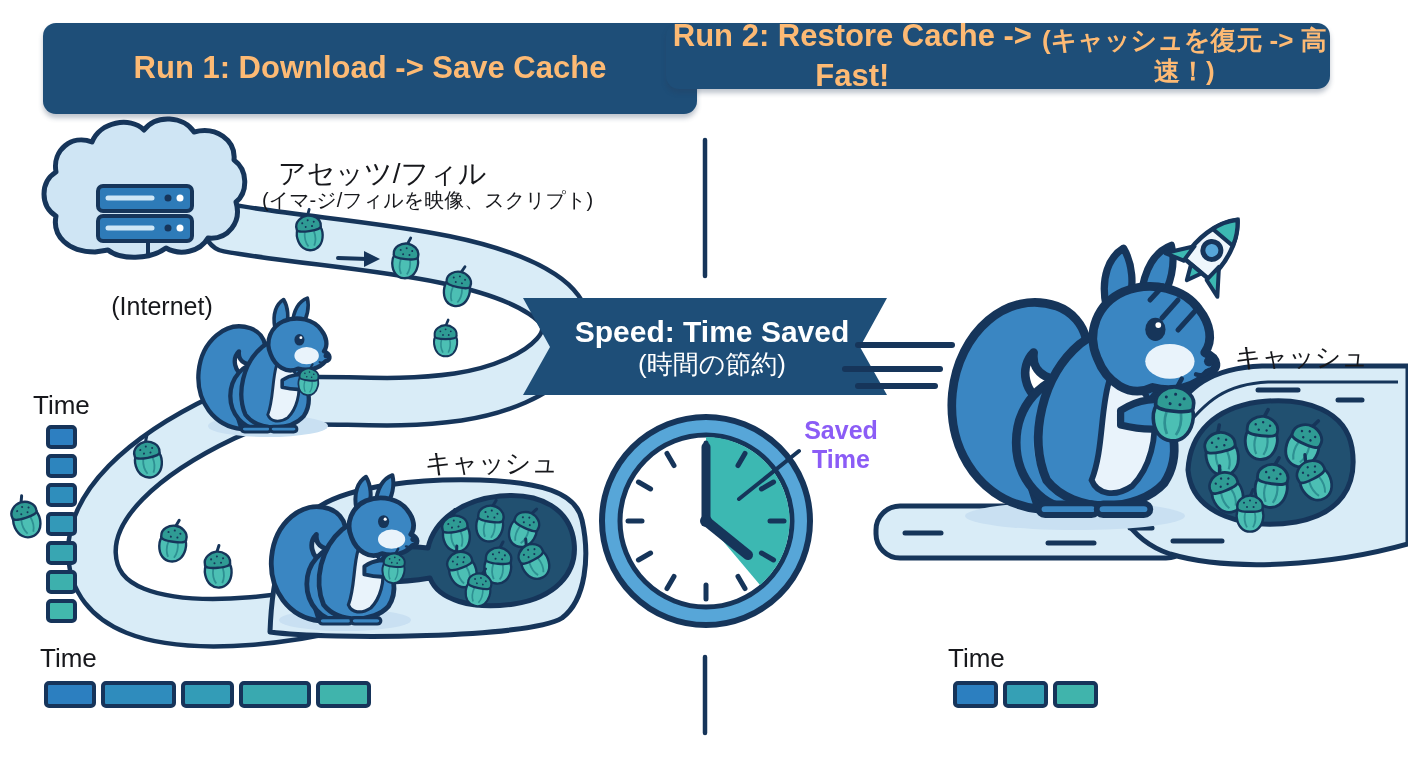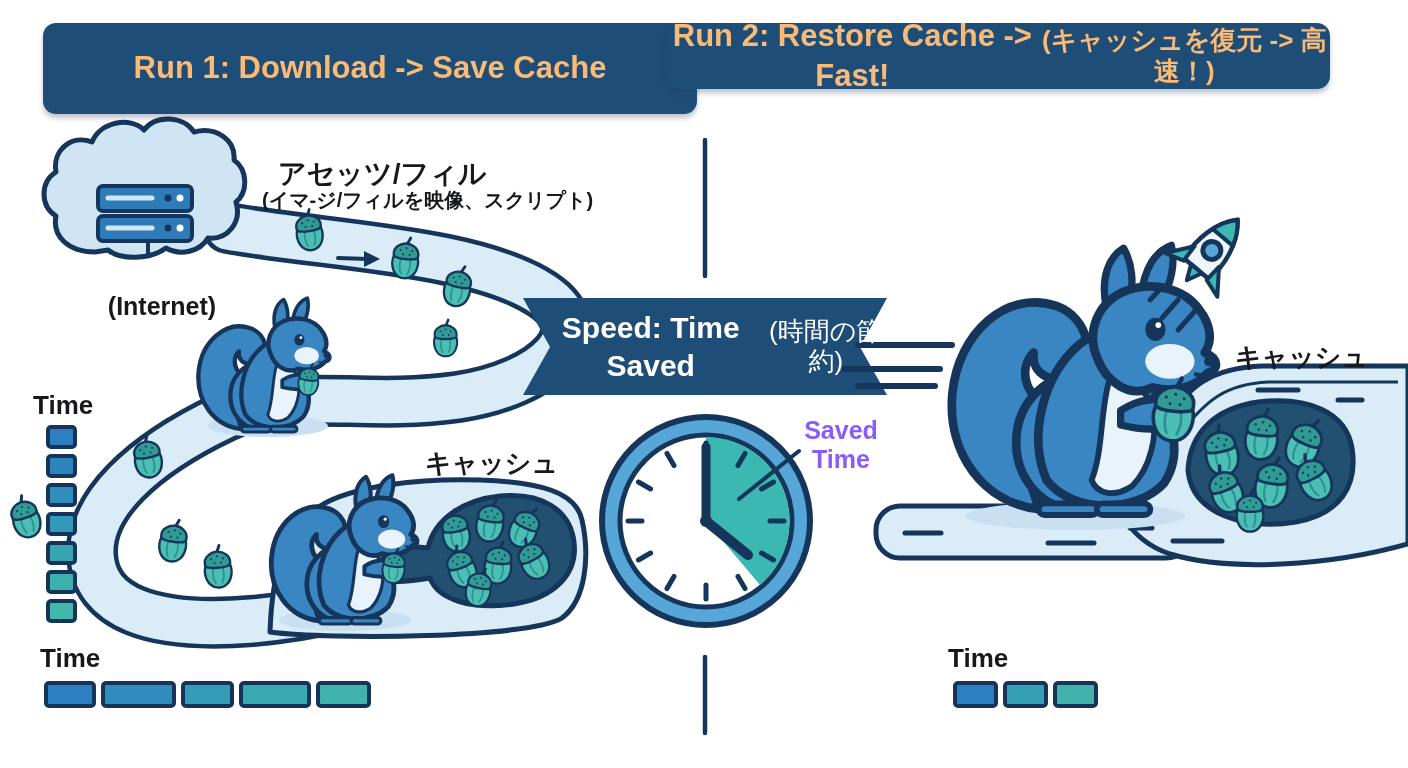--- a/index.html
+++ b/index.html
@@ -3,23 +3,23 @@
 <meta charset="utf-8">
 <style>
   *{margin:0;padding:0;box-sizing:border-box}
   html,body{width:1408px;height:768px}
   body{background:#ffffff;font-family:"Liberation Sans","DejaVu Sans",sans-serif;position:relative;overflow:hidden}
   .stage{position:absolute;inset:0;width:1408px;height:768px}
   svg.art{position:absolute;left:0;top:0;z-index:1}
   .banner{position:absolute;background:#1e4e78;color:#fdba74;display:flex;flex-direction:row;align-items:center;justify-content:center;text-align:center;border-radius:13px;box-shadow:0 4px 5px rgba(40,60,90,.3);z-index:3}
   .banner .l1{font-size:31px;font-weight:700;line-height:1.3}
   .banner .l2{font-size:26px;font-weight:700;line-height:1.2}
-  .lbl{position:absolute;font-weight:700;color:#17181c;z-index:3;white-space:nowrap}
+  .lbl{position:absolute;font-weight:400;color:#17181c;z-index:3;white-space:nowrap}
   .center{text-align:center}
-  .ribbon-text{position:absolute;left:537px;top:301px;width:350px;height:91px;display:flex;flex-direction:row;align-items:center;justify-content:center;color:#fff;z-index:3;text-align:center}
+  .ribbon-text{position:absolute;left:537px;top:301px;width:350px;height:91px;display:flex;flex-direction:column;align-items:center;justify-content:center;color:#fff;z-index:3;text-align:center}
   .ribbon-text .l1{font-size:30px;font-weight:700;line-height:1.25}
   .ribbon-text .l2{font-size:26px;font-weight:400;line-height:1.15}
   .savedtime{position:absolute;left:788px;top:416px;width:106px;text-align:center;font-weight:700;font-size:25px;line-height:1.15;color:#8b5cf6;z-index:3}
   .bars{position:absolute;display:flex;gap:5px;z-index:3}
   .bars.vertical{flex-direction:column}
   .bar-seg{border:4px solid #16345a;border-radius:5px}
 </style>
 </head>
 <body>
 

